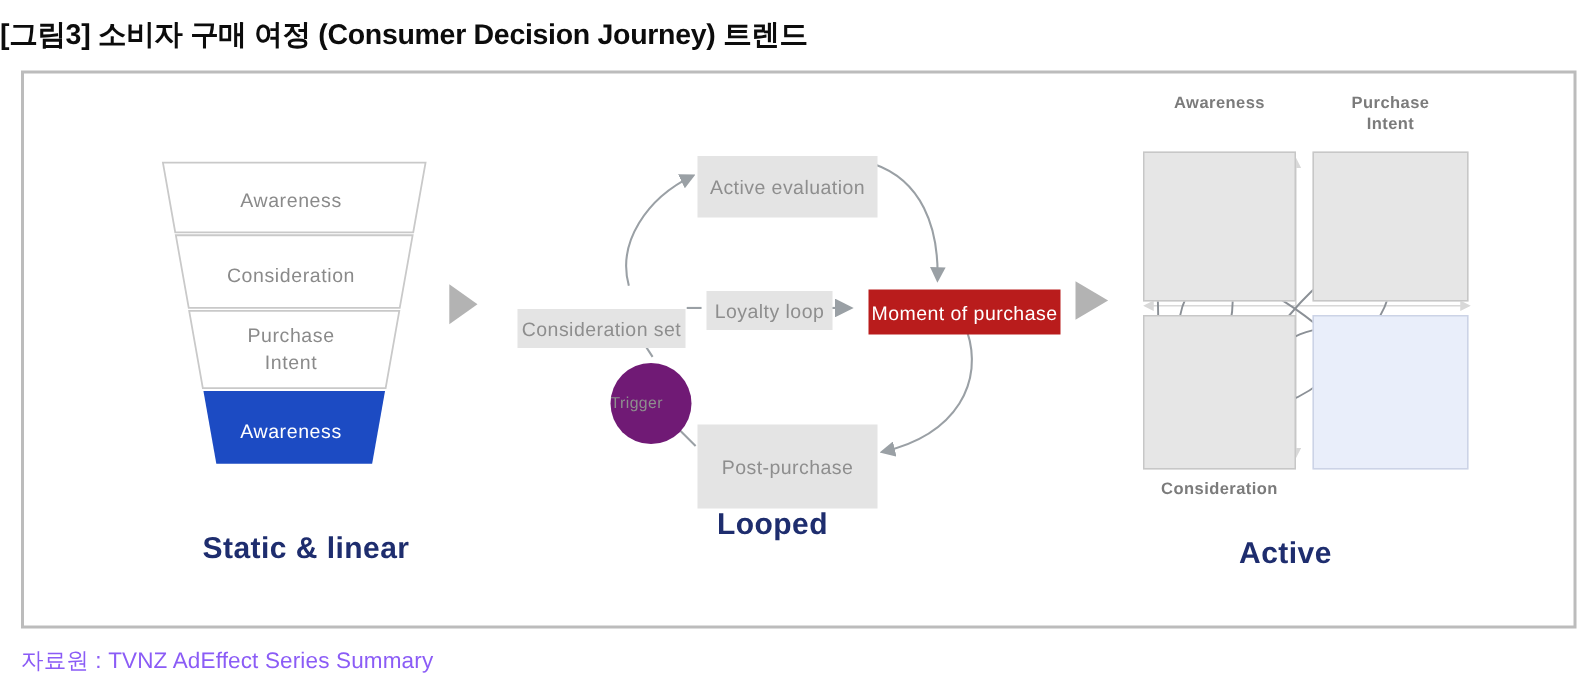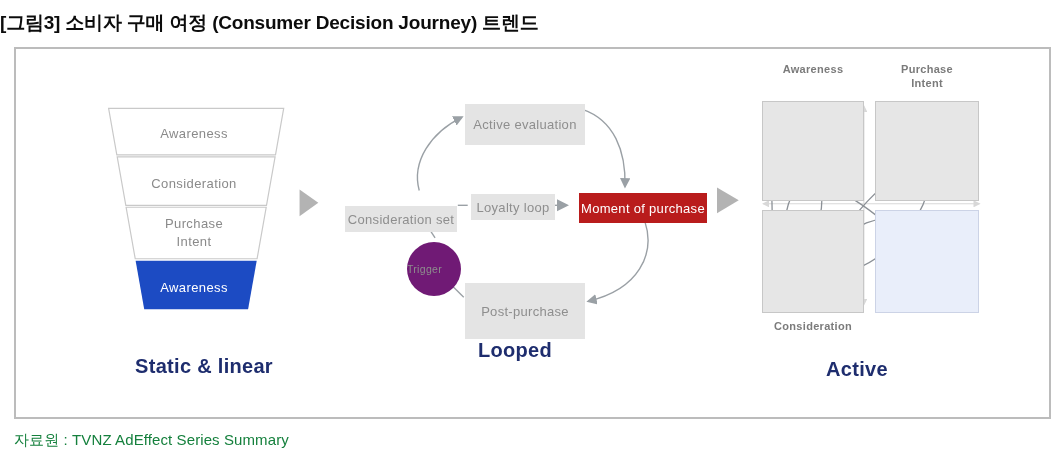--- a/index.html
+++ b/index.html
@@ -54,21 +54,21 @@
   .qlabel.wrap-70 { width: 70px; }
   .qlabel.wrap-78 { width: 78px; }
 
   .caption {
     position: absolute; transform: translateX(-50%);
     color: #1e2d6e; font-size: 20px; font-weight: 700;
     letter-spacing: 0.3px; white-space: nowrap;
   }
   .source-line {
     position: absolute; left: 14px; top: 431px;
-    font-size: 15px; color: #15803d; letter-spacing: 0.1px; white-space: nowrap;
+    font-size: 15px; color: #8b5cf6; letter-spacing: 0.1px; white-space: nowrap;
   }
 </style>
 </head>
 <body>
 
 <div class="page-title">[그림3] 소비자 구매 여정 (Consumer Decision Journey) 트렌드</div>
 
 <div class="figure-box">
 
   <svg class="layer-svg" viewBox="0 0 1037 372">

